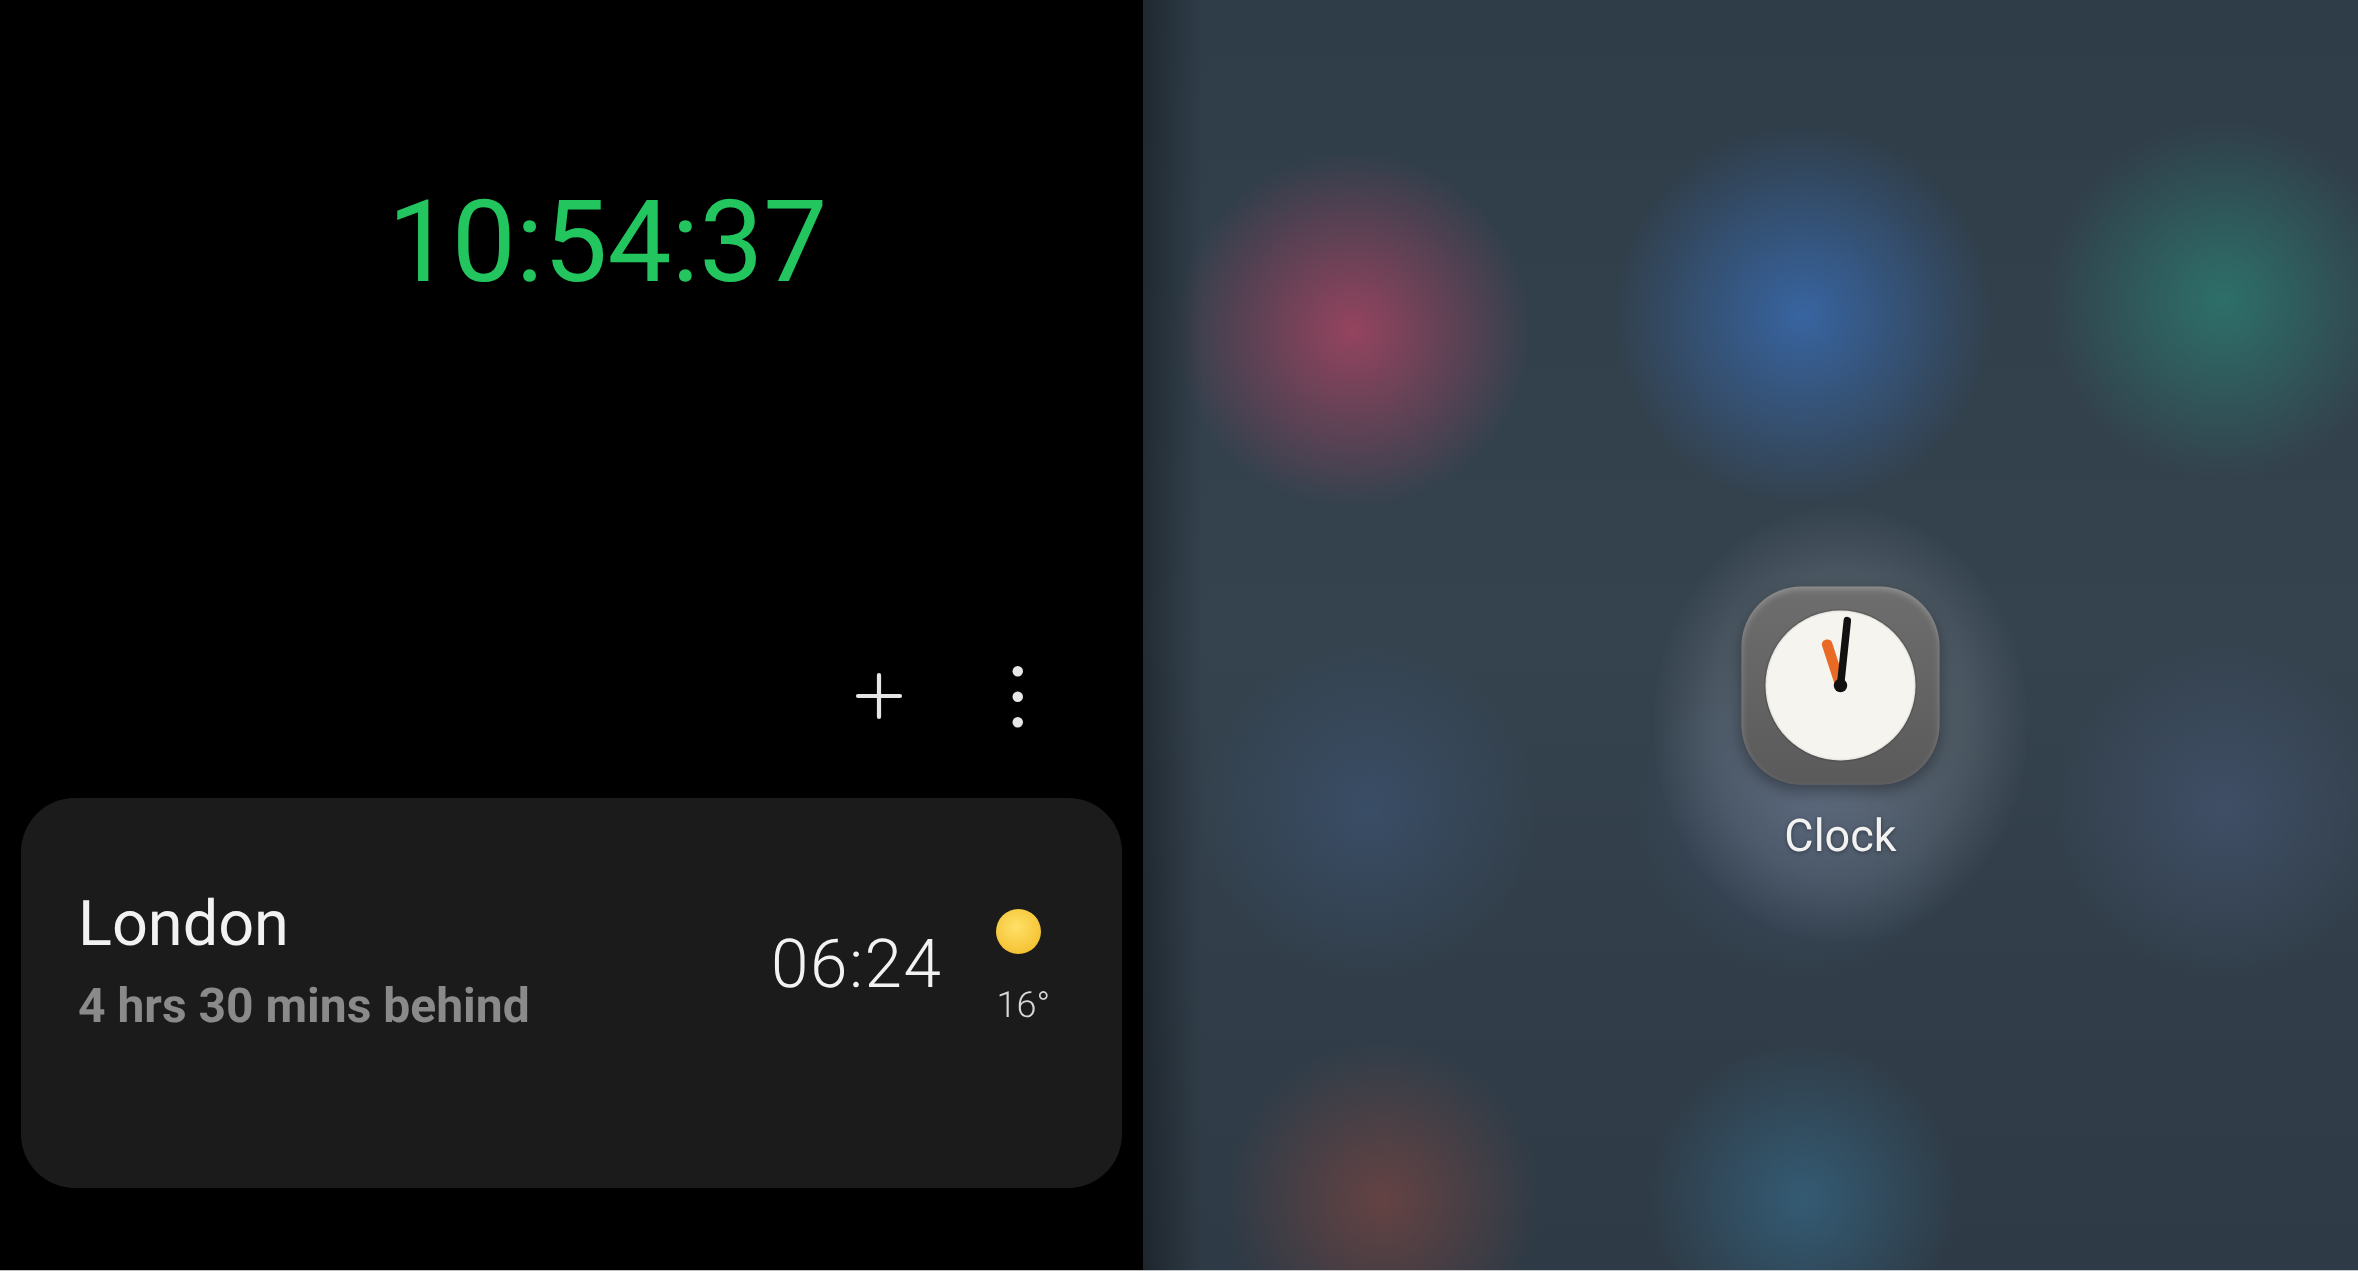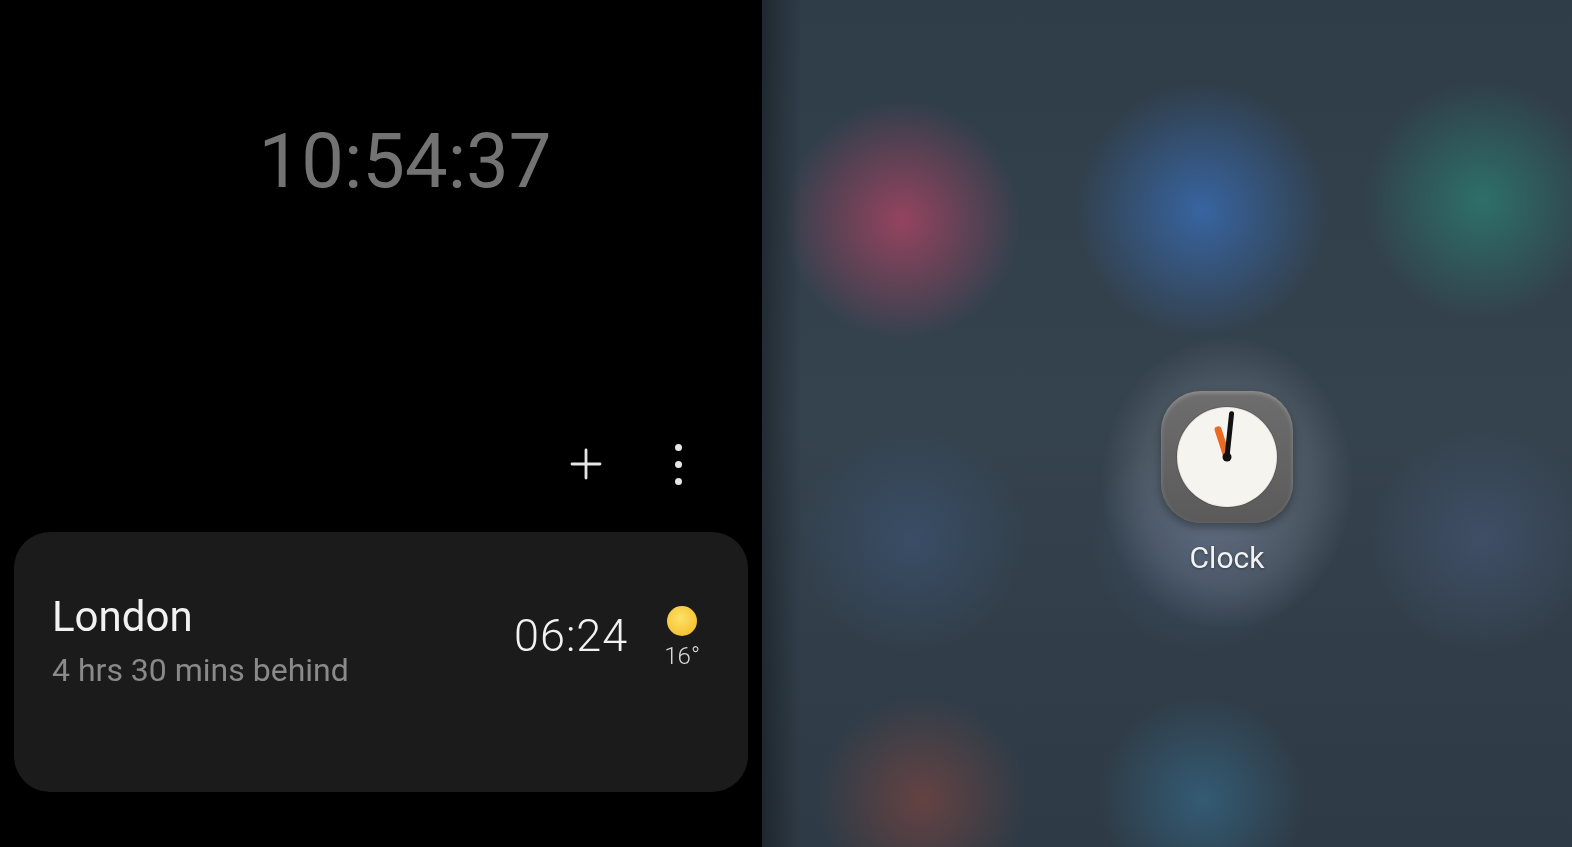--- a/index.html
+++ b/index.html
@@ -15,21 +15,21 @@
     color: #fff;
   }
   .main-time {
     position: absolute;
     top: 116px;
     left: 0; right: 0;
     text-align: center;
     font-size: 76px;
     font-weight: 400;
     letter-spacing: 0px;
-    color: #737373;
+    color: #22c55e;
     margin-left: 48px;
   }
   .tz-label {
     position: absolute;
     top: 208px;
     left: 0; right: 0;
     text-align: center;
     font-size: 35px;
     font-weight: 300;
     color: #9e9e9e;
@@ -66,40 +66,39 @@
   }
   .city-left {}
   .city-name {
     font-size: 42px;
     font-weight: 400;
     color: #f2f2f2;
   }
   .city-offset {
     margin-top: 10px;
     font-size: 32px;
-    font-weight: 400;
+    font-weight: 700;
     color: #8a8a8a;
   }
   .city-right {
     display: flex;
     align-items: center;
     gap: 36px;
     padding-top: 8px;
   }
   .city-time {
     font-size: 45px;
     font-weight: 300;
     color: #f2f2f2;
     letter-spacing: 1px;
   }
   .weather-col {
     display: flex;
     flex-direction: column;
-    align-items: center;
-    gap: 6px;
+    gap: 20px;
     padding-top: 6px;
   }
   .sun-icon {
     width: 30px; height: 30px; border-radius: 50%;
     background: radial-gradient(circle at 45% 40%, #ffe168 0%, #f6c63a 65%, #e8b21f 100%);
   }
   .temp {
     font-size: 24px;
     color: #d8d8d8;
     font-weight: 300;

